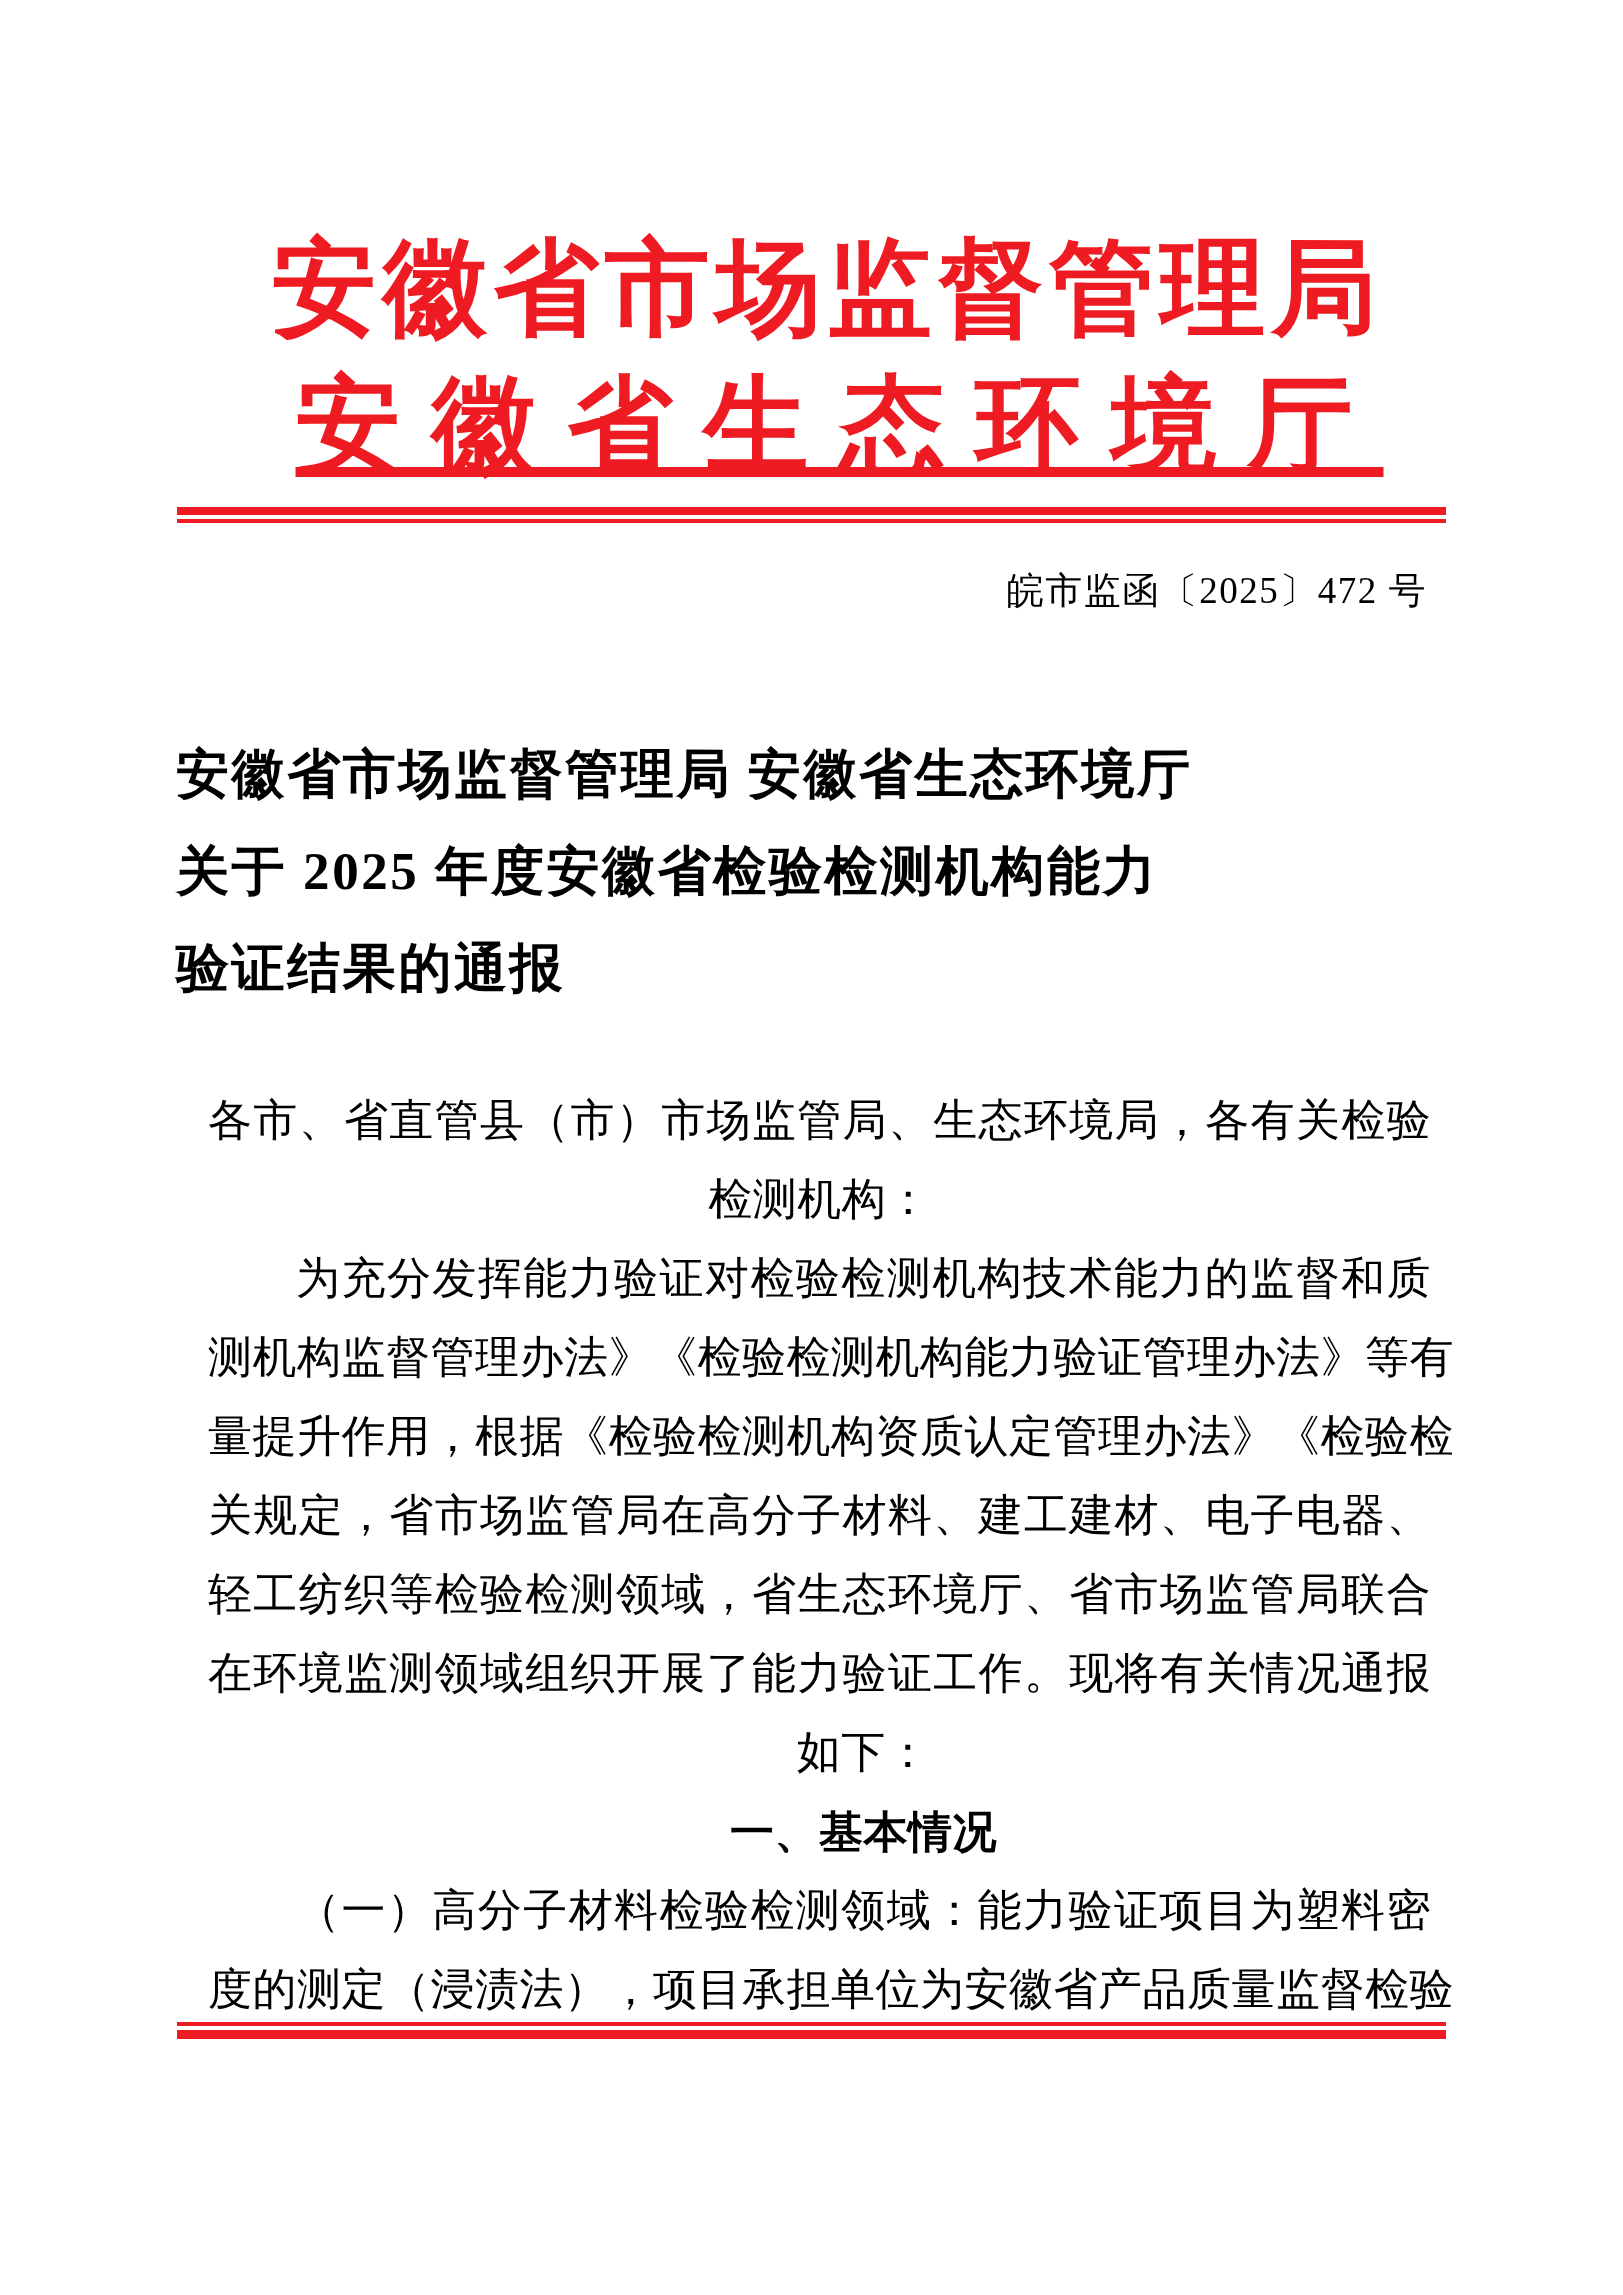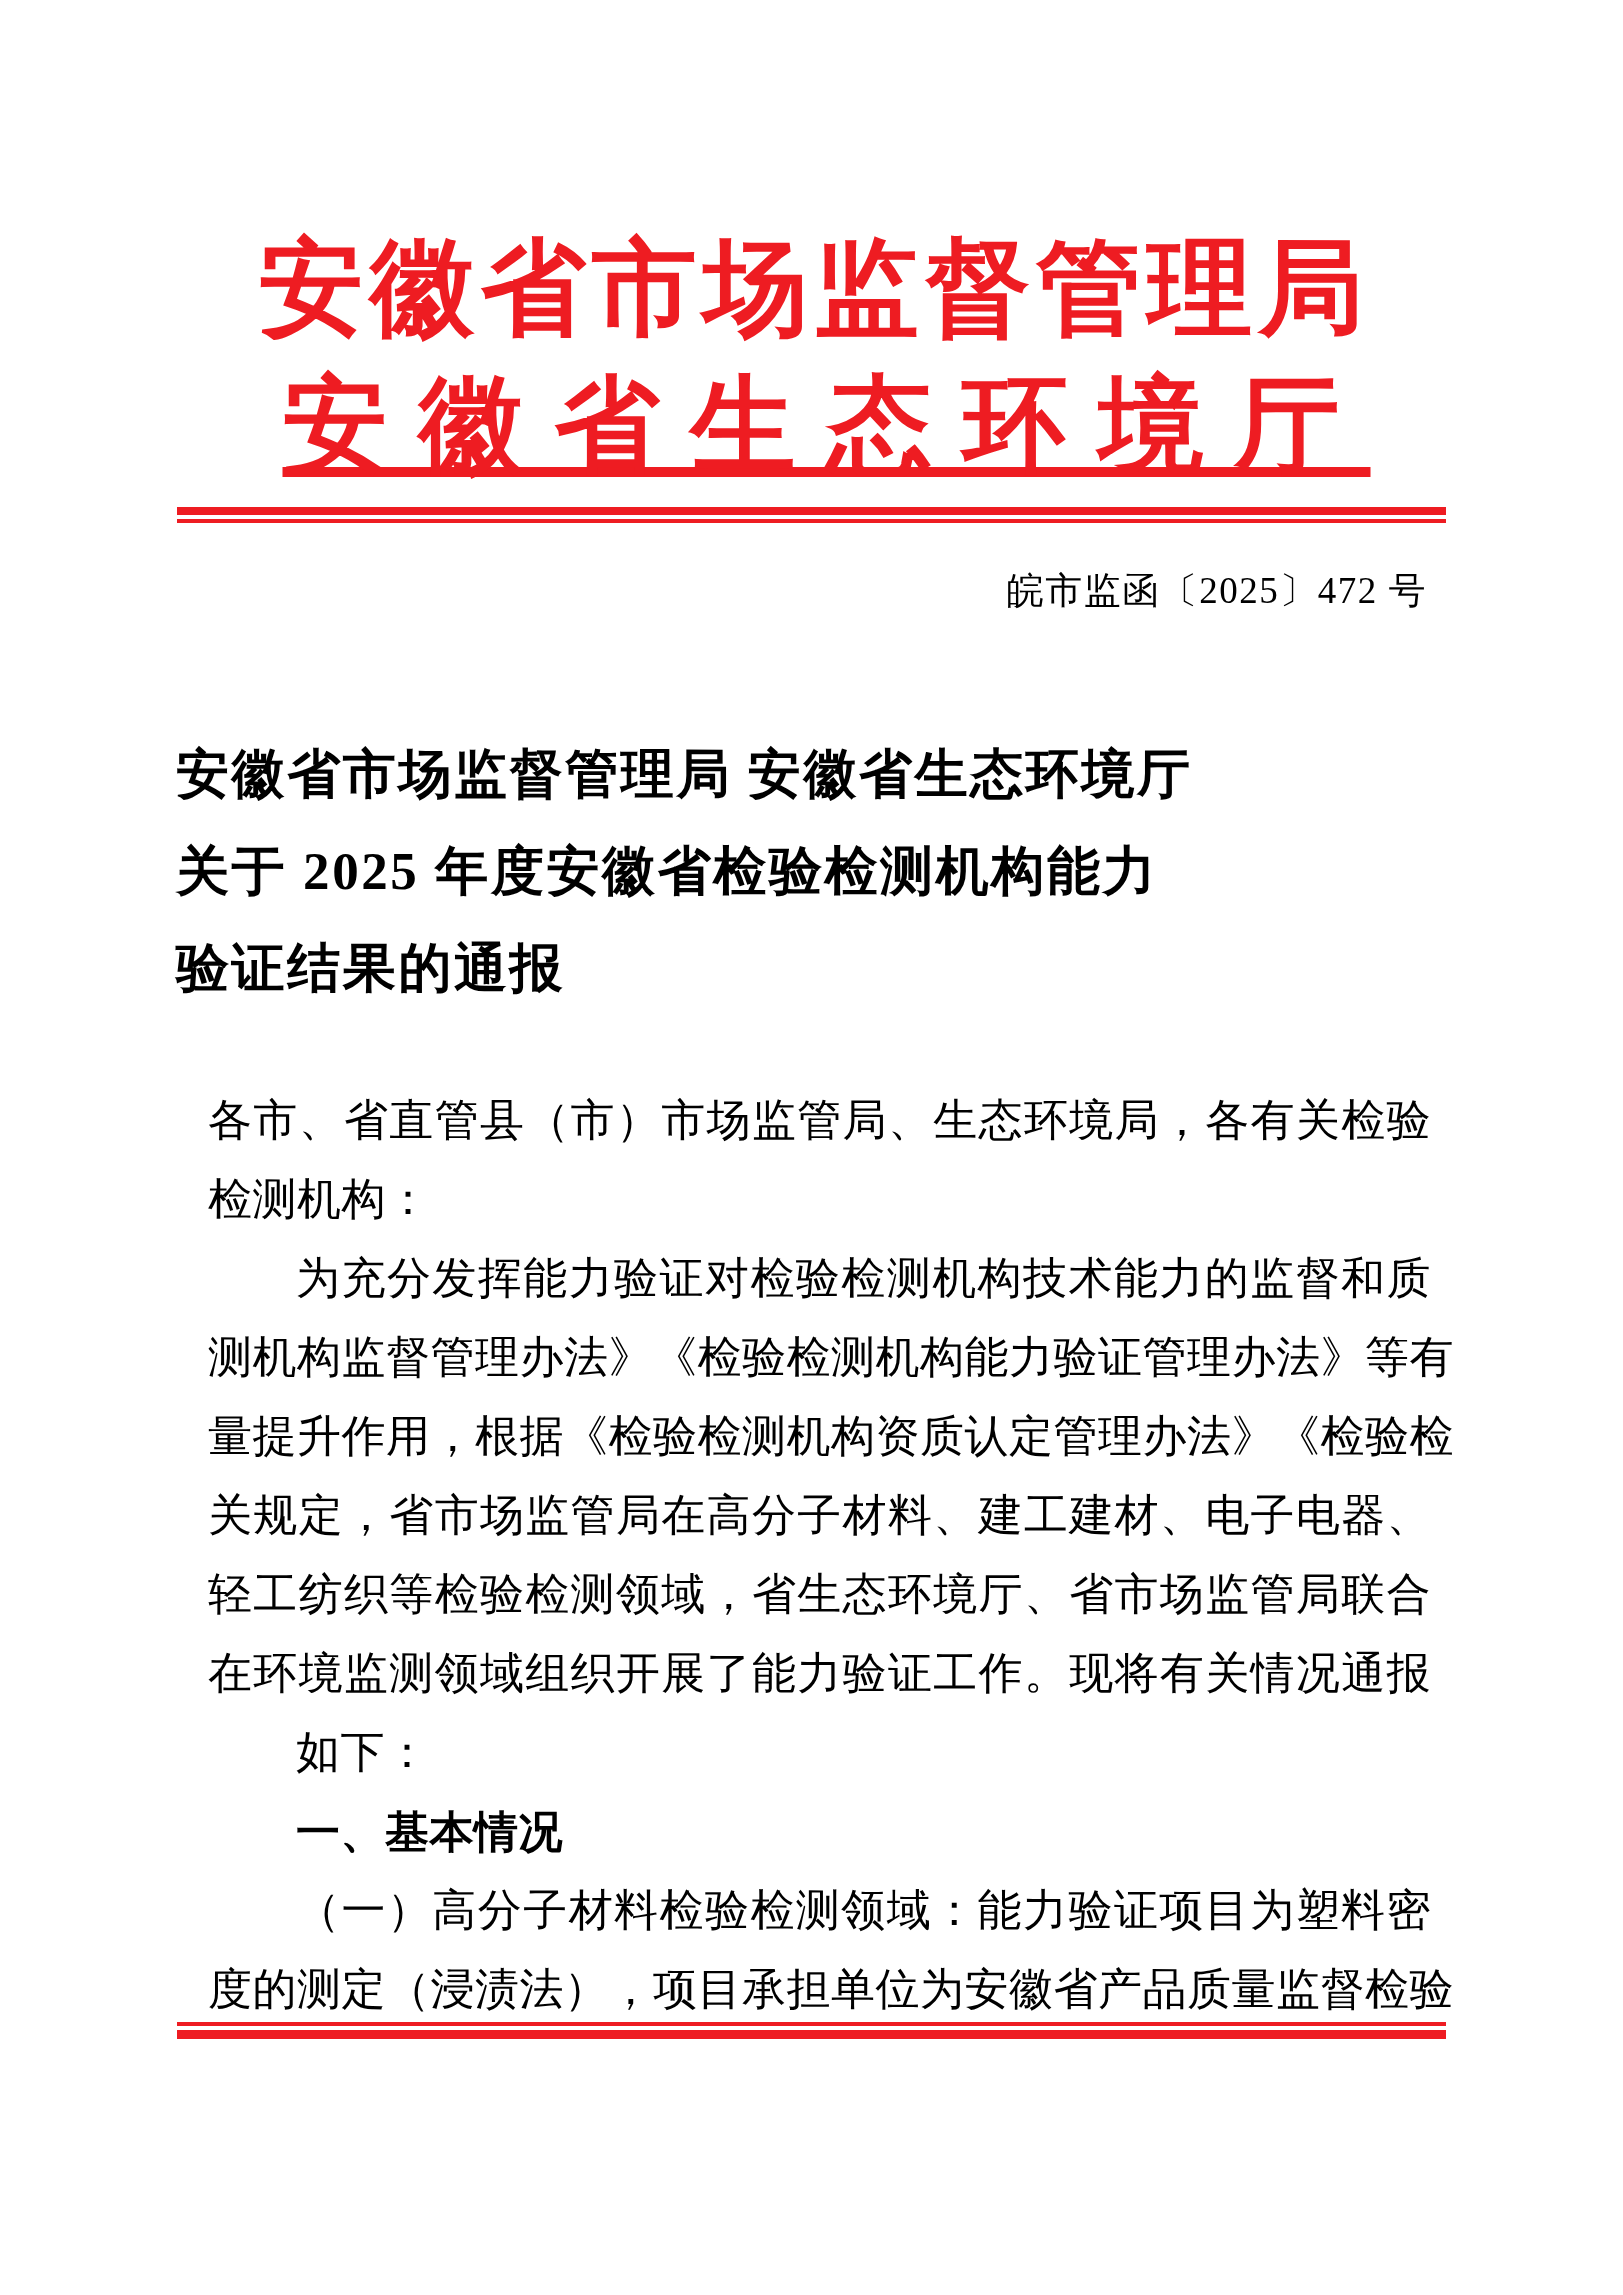--- a/index.html
+++ b/index.html
@@ -15,21 +15,21 @@
     height: 2295px;
     background: var(--page-bg);
     overflow: hidden;
     font-family: "Liberation Serif", "DejaVu Serif", serif;
     color: var(--text-black);
   }
 
   
   .letterhead-line {
     position: absolute;
-    left: 176px;
+    left: 189px;
     width: 1270px;
     text-align: center;
     color: var(--accent-red);
     font-weight: bold;
     font-size: 105px;
     line-height: 1;
     white-space: nowrap;
   }
   .lh1 { top: 236px; letter-spacing: 6.1px; padding-left: 6.1px; }
   .lh2 { top: 373px; letter-spacing: 31px; padding-left: 31px; text-decoration: underline; }
@@ -79,20 +79,21 @@
     top: 1081px;
     left: 208px;
     width: 1223px;
     font-size: 44px;
     color: var(--text-black);
   }
   .bline {
     line-height: 79px;
     white-space: nowrap;
     letter-spacing: 0.5px;
+    text-align: center;
   }
   .bline.j {
     text-align: justify;
     text-align-last: justify;
     text-justify: inter-character;
   }
   .bline.ind { text-indent: 2em; }
   .bline.heading {
     font-family: "Liberation Sans", "DejaVu Sans", sans-serif;
     font-weight: bold;

